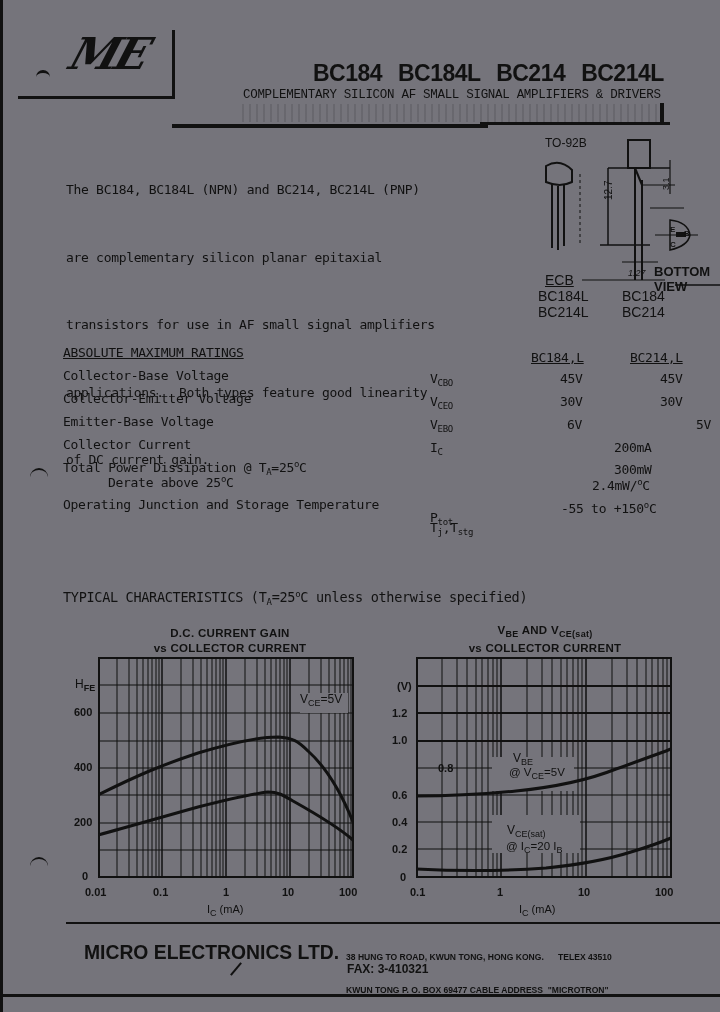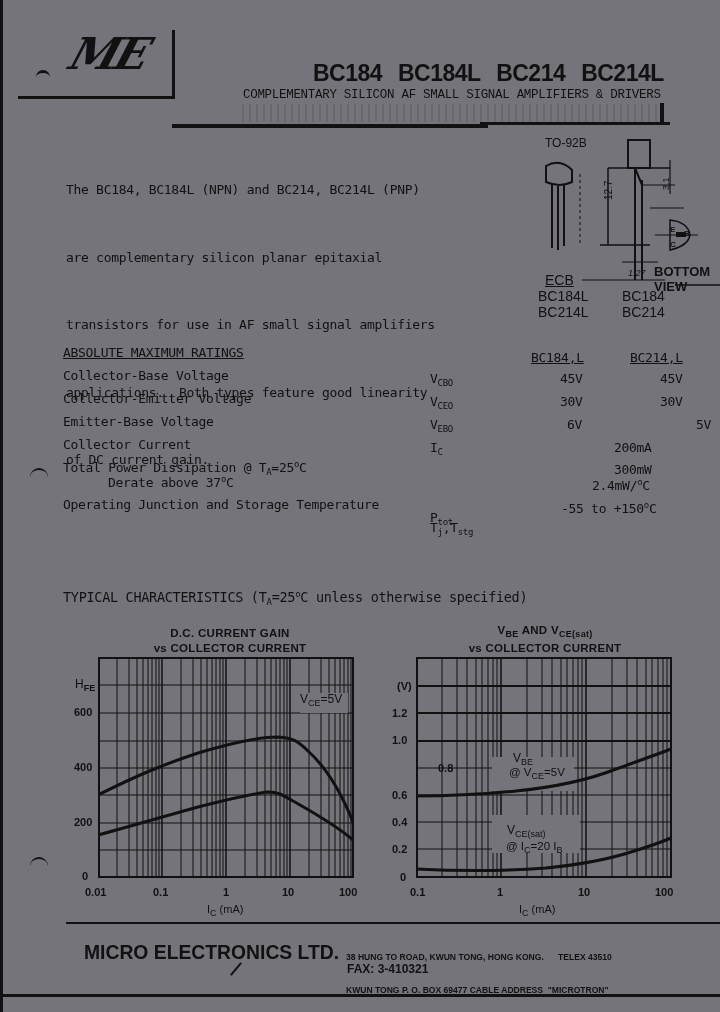--- a/index.html
+++ b/index.html
@@ -115,21 +115,21 @@
 <div class="abs ratings" style="left:685px;top:417px;margin-left:11px;">5V</div>
 
 <div class="abs ratings" style="left:63px;top:437px;">Collector Current</div>
 <div class="abs ratings" style="left:430px;top:440px;"><span>I</span><sub>C</sub></div>
 <div class="abs ratings" style="left:614px;top:440px;">200mA</div>
 
 <div class="abs ratings" style="left:63px;top:459px;"><span>Total Power Dissipation @ T</span><sub>A</sub><span>=25</span><sup>o</sup><span>C</span></div>
 <div class="abs ratings" style="left:430px;top:462px;margin-top:48px;"><span>P</span><sub>tot</sub></div>
 <div class="abs ratings" style="left:614px;top:462px;">300mW</div>
 
-<div class="abs ratings" style="left:108px;top:474px;"><span>Derate above 37</span><sup>o</sup><span>C</span></div>
+<div class="abs ratings" style="left:108px;top:474px;"><span>Derate above 25</span><sup>o</sup><span>C</span></div>
 <div class="abs ratings" style="left:592px;top:477px;"><span>2.4mW/</span><sup>o</sup><span>C</span></div>
 
 <div class="abs ratings" style="left:63px;top:497px;">Operating Junction and Storage Temperature</div>
 <div class="abs ratings" style="left:430px;top:500px;margin-top:20px;"><span>T</span><sub>j</sub><span>,T</span><sub>stg</sub></div>
 <div class="abs ratings" style="left:561px;top:500px;"><span>-55 to +150</span><sup>o</sup><span>C</span></div>
 
 <div class="abs" style="left:30px;top:468px;width:18px;height:14px;border-top:2px solid #111;border-radius:10px 10px 0 0;"></div>
 <div class="abs" style="left:30px;top:857px;width:18px;height:14px;border-top:2px solid #111;border-radius:10px 10px 0 0;"></div>
 
 <div class="abs ratings" style="left:63px;top:589px;font-size:13.5px;"><span>TYPICAL CHARACTERISTICS (T</span><sub>A</sub><span>=25</span><sup>o</sup><span>C unless otherwise specified)</span></div>

